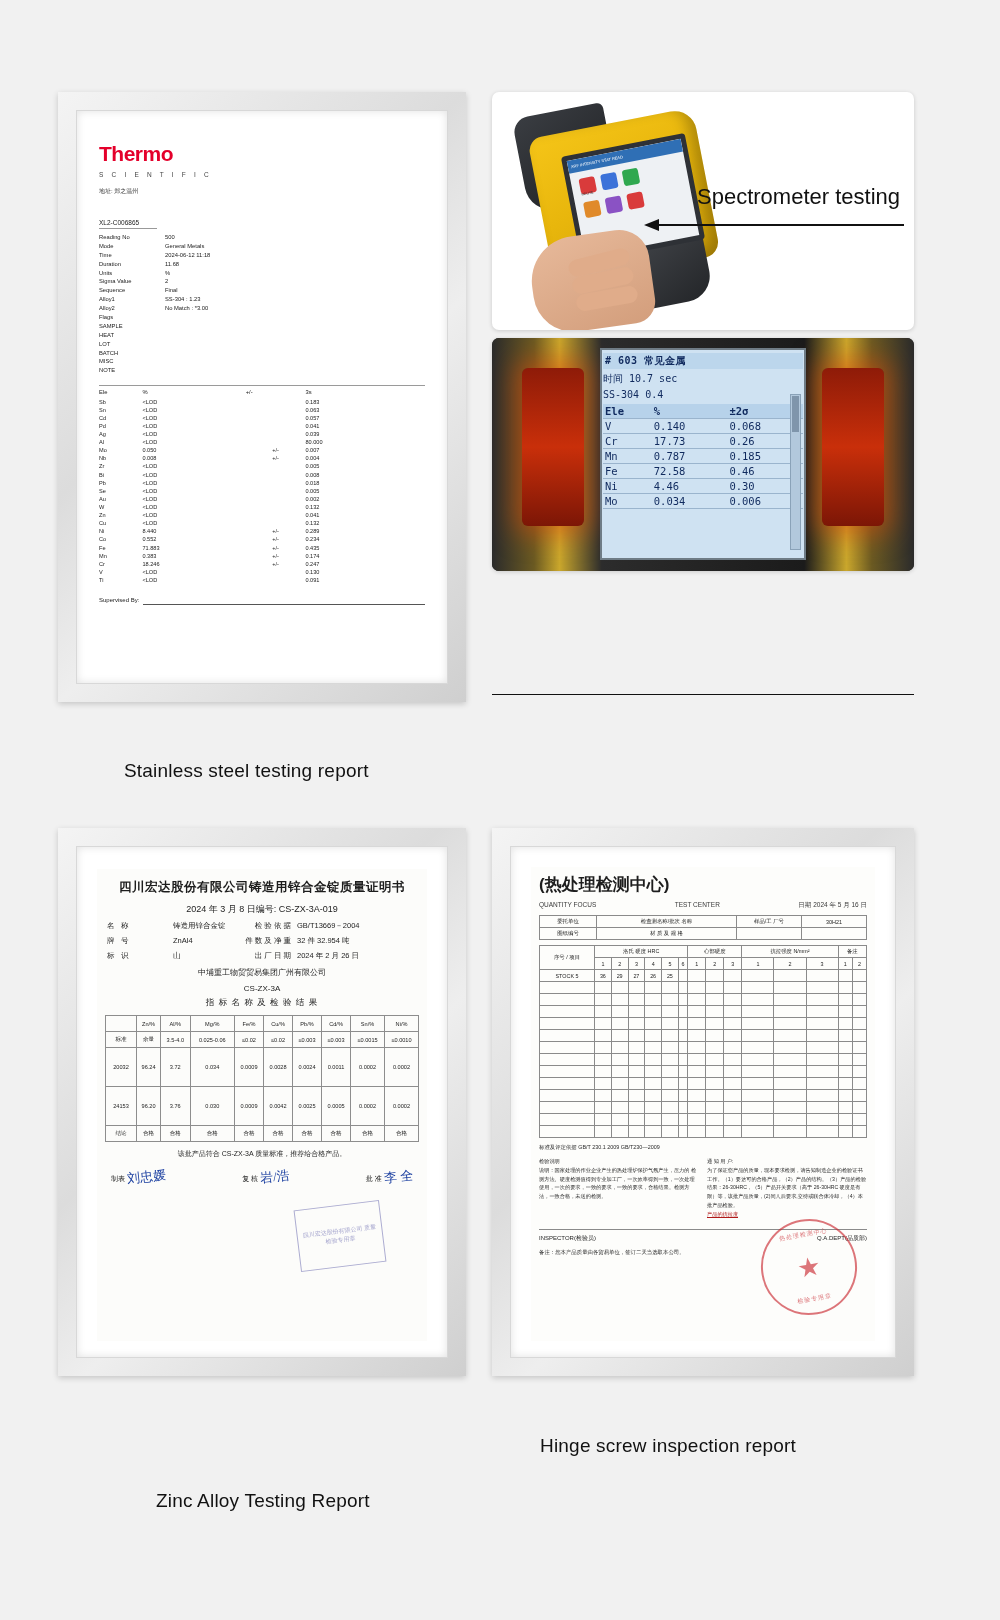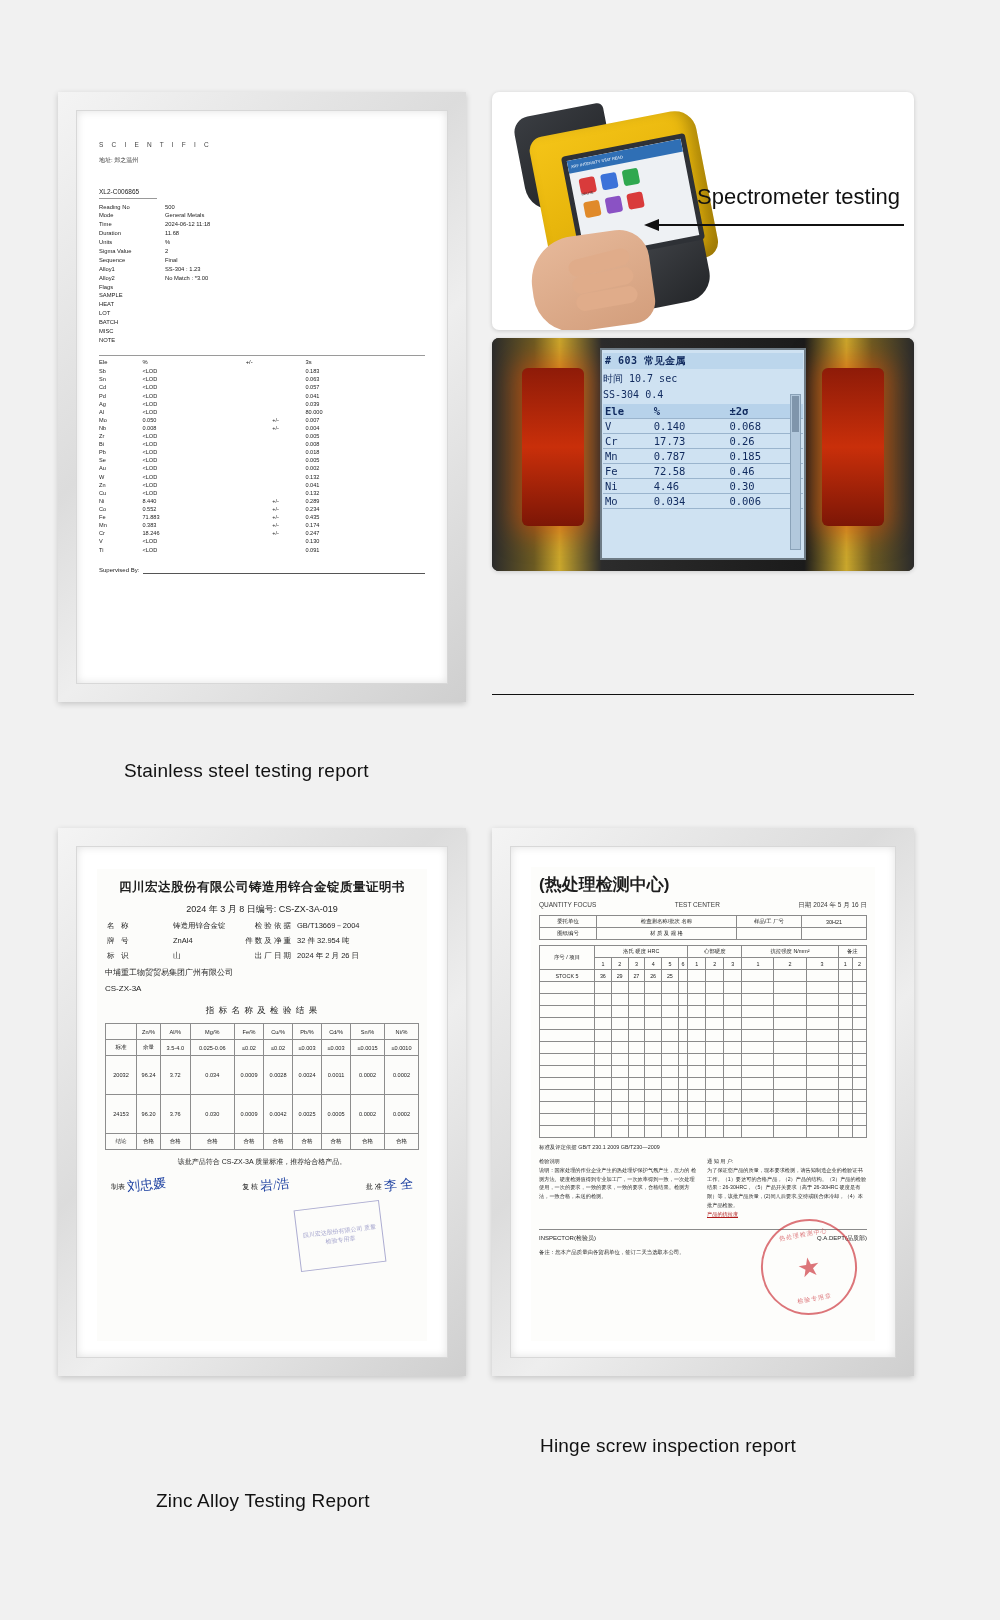--- a/index.html
+++ b/index.html
@@ -264,23 +264,23 @@
     font-size: 9px; margin-top: 7px; padding: 0 6px;
   }
   .zinc-kv {
     display: flex; font-size: 7.5px; margin-top: 5px; padding: 0 2px;
   }
   .zinc-kv .lbl { width: 14px; color: #333; }
   .zinc-kv .key { width: 52px; }
   .zinc-kv .val { flex: 1; }
   .zinc-kv .key2 { width: 56px; text-align: right; padding-right: 6px; }
   .zinc-kv .val2 { width: 120px; }
-  .zinc-center { font-size: 8px; margin-top: 6px; }
+  .zinc-center { text-align: center; font-size: 8px; margin-top: 6px; }
   .zinc-sub {
-    text-align: center; font-size: 8.5px; margin-top: 12px; letter-spacing: 1px;
+    text-align: center; font-size: 8.5px; margin-top: 4px; letter-spacing: 1px;
   }
   table.zinc-tbl {
     width: 100%; border-collapse: collapse; margin-top: 6px;
     font-size: 5.6px; text-align: center;
   }
   table.zinc-tbl th, table.zinc-tbl td {
     border: 1px solid #8d8d8d; padding: 2px 0; color: #222; height: 11px;
   }
   table.zinc-tbl th { font-weight: normal; }
   table.zinc-tbl td.tall { height: 34px; }
@@ -370,20 +370,21 @@
   }
   .hinge-bottom-note { font-size: 5.4px; margin-top: 6px; color: #2a2a2a; }
 </style>
 </head>
 <body>
 
 <div class="frame" id="thermo-frame">
   <div class="frame-inner">
     <div class="frame-bevel"></div>
     <div class="thermo-page">
+      <div class="thermo-logo">Thermo</div>
       <div class="thermo-sub">S C I E N T I F I C</div>
       <div class="thermo-addr">地址: 郑之温州</div>
       <div class="thermo-id">XL2-C006865</div>
 
       <table class="kv">
         <tbody>
             <tr>
               <td class="k">Reading No</td>
               <td class="v">500</td>
             </tr>

